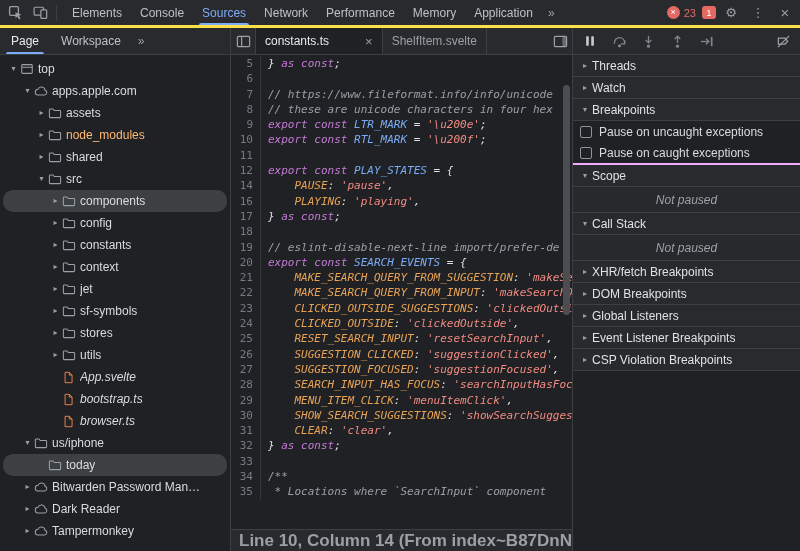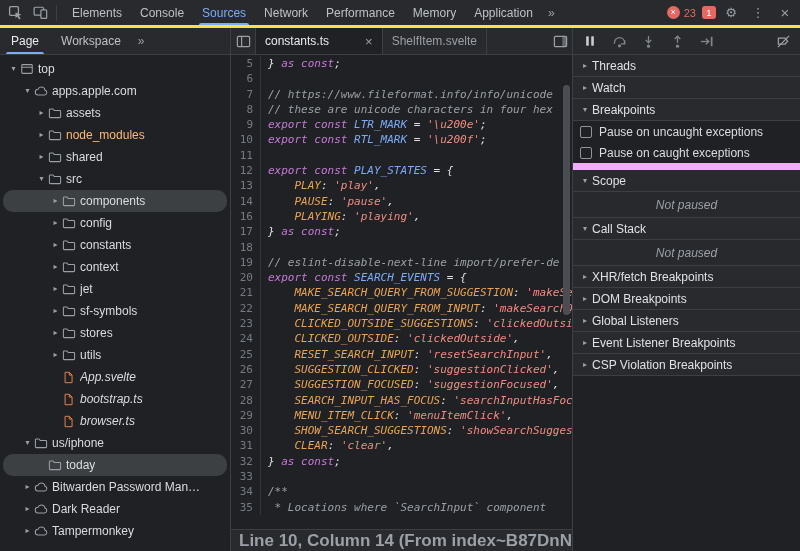--- a/index.html
+++ b/index.html
@@ -66,21 +66,21 @@
   .status-right{margin-left:auto;width:42px;overflow:hidden;color:#bdc1c6;}
 
   
   .rpanel{flex:0 0 228px;display:flex;flex-direction:column;border-left:1px solid #3c4043;background:#202124;min-width:0;}
   .rtoolbar{flex:0 0 27px;display:flex;align-items:center;background:#292a2d;border-bottom:1px solid #3c4043;padding:0 9px;gap:13px;}
   .dbg-icon{width:16px;height:16px;display:flex;align-items:center;justify-content:center;color:#80868b;}
   .dbg-icon.light{color:#c8cbd0;}
   .dbg-icon.last{margin-left:auto;color:#9aa0a6;}
   .sec-head{height:22px;display:flex;align-items:center;background:#292a2d;border-bottom:1px solid #3c4043;padding:0 5px;color:#dfe1e5;white-space:nowrap;}
   .sec-head .exp{flex:0 0 14px;font-size:8px;}
-  .sec-content{border-bottom:7px solid #f0abfc;}
+  .sec-content{border-bottom:2px solid #f0abfc;}
   .chk-row{height:21px;display:flex;align-items:center;gap:7px;padding:0 7px;color:#dadce0;white-space:nowrap;}
   .cbx{width:12px;height:12px;border:1.3px solid #8f949a;border-radius:2px;flex:0 0 12px;}
   .sec-msg{height:26px;display:flex;align-items:center;justify-content:center;color:#9aa0a6;font-style:italic;border-bottom:1px solid #3c4043;background:#28292c;}
 </style>
 </head>
 <body>
 
 <div class="root">
 
   <div class="topbar">
@@ -364,21 +364,20 @@
       <div class="code">
         <div>
             <div class="cline"><span class="lnum">5</span><span class="ltext"><span class="tok-p">} </span><span class="tok-k">as const</span><span class="tok-p">;</span></span></div>
             <div class="cline"><span class="lnum">6</span><span class="ltext"></span></div>
             <div class="cline"><span class="lnum">7</span><span class="ltext"><span class="tok-c">// https://www.fileformat.info/info/unicode</span></span></div>
             <div class="cline"><span class="lnum">8</span><span class="ltext"><span class="tok-c">// these are unicode characters in four hex</span></span></div>
             <div class="cline"><span class="lnum">9</span><span class="ltext"><span class="tok-k">export const</span><span class="tok-p"> </span><span class="tok-d">LTR_MARK</span><span class="tok-p"> = </span><span class="tok-s">'\u200e'</span><span class="tok-p">;</span></span></div>
             <div class="cline"><span class="lnum">10</span><span class="ltext"><span class="tok-k">export const</span><span class="tok-p"> </span><span class="tok-d">RTL_MARK</span><span class="tok-p"> = </span><span class="tok-s">'\u200f'</span><span class="tok-p">;</span></span></div>
             <div class="cline"><span class="lnum">11</span><span class="ltext"></span></div>
             <div class="cline"><span class="lnum">12</span><span class="ltext"><span class="tok-k">export const</span><span class="tok-p"> </span><span class="tok-d">PLAY_STATES</span><span class="tok-p"> = {</span></span></div>
-            <div class="cline"><span class="lnum">13</span><span class="ltext"><span class="tok-p">    </span><span class="tok-pr">PLAY</span><span class="tok-p">: </span><span class="tok-s">'play'</span><span class="tok-p">,</span></span></div>
             <div class="cline"><span class="lnum">14</span><span class="ltext"><span class="tok-p">    </span><span class="tok-pr">PAUSE</span><span class="tok-p">: </span><span class="tok-s">'pause'</span><span class="tok-p">,</span></span></div>
             <div class="cline"><span class="lnum">16</span><span class="ltext"><span class="tok-p">    </span><span class="tok-pr">PLAYING</span><span class="tok-p">: </span><span class="tok-s">'playing'</span><span class="tok-p">,</span></span></div>
             <div class="cline"><span class="lnum">17</span><span class="ltext"><span class="tok-p">} </span><span class="tok-k">as const</span><span class="tok-p">;</span></span></div>
             <div class="cline"><span class="lnum">18</span><span class="ltext"></span></div>
             <div class="cline"><span class="lnum">19</span><span class="ltext"><span class="tok-c">// eslint-disable-next-line import/prefer-de</span></span></div>
             <div class="cline"><span class="lnum">20</span><span class="ltext"><span class="tok-k">export const</span><span class="tok-p"> </span><span class="tok-d">SEARCH_EVENTS</span><span class="tok-p"> = {</span></span></div>
             <div class="cline"><span class="lnum">21</span><span class="ltext"><span class="tok-p">    </span><span class="tok-pr">MAKE_SEARCH_QUERY_FROM_SUGGESTION</span><span class="tok-p">: </span><span class="tok-s">'makeSearchQueryFromSuggestion'</span></span></div>
             <div class="cline"><span class="lnum">22</span><span class="ltext"><span class="tok-p">    </span><span class="tok-pr">MAKE_SEARCH_QUERY_FROM_INPUT</span><span class="tok-p">: </span><span class="tok-s">'makeSearchQueryFromInput'</span></span></div>
             <div class="cline"><span class="lnum">23</span><span class="ltext"><span class="tok-p">    </span><span class="tok-pr">CLICKED_OUTSIDE_SUGGESTIONS</span><span class="tok-p">: </span><span class="tok-s">'clickedOutsideSuggestions'</span></span></div>
             <div class="cline"><span class="lnum">24</span><span class="ltext"><span class="tok-p">    </span><span class="tok-pr">CLICKED_OUTSIDE</span><span class="tok-p">: </span><span class="tok-s">'clickedOutside'</span><span class="tok-p">,</span></span></div>

